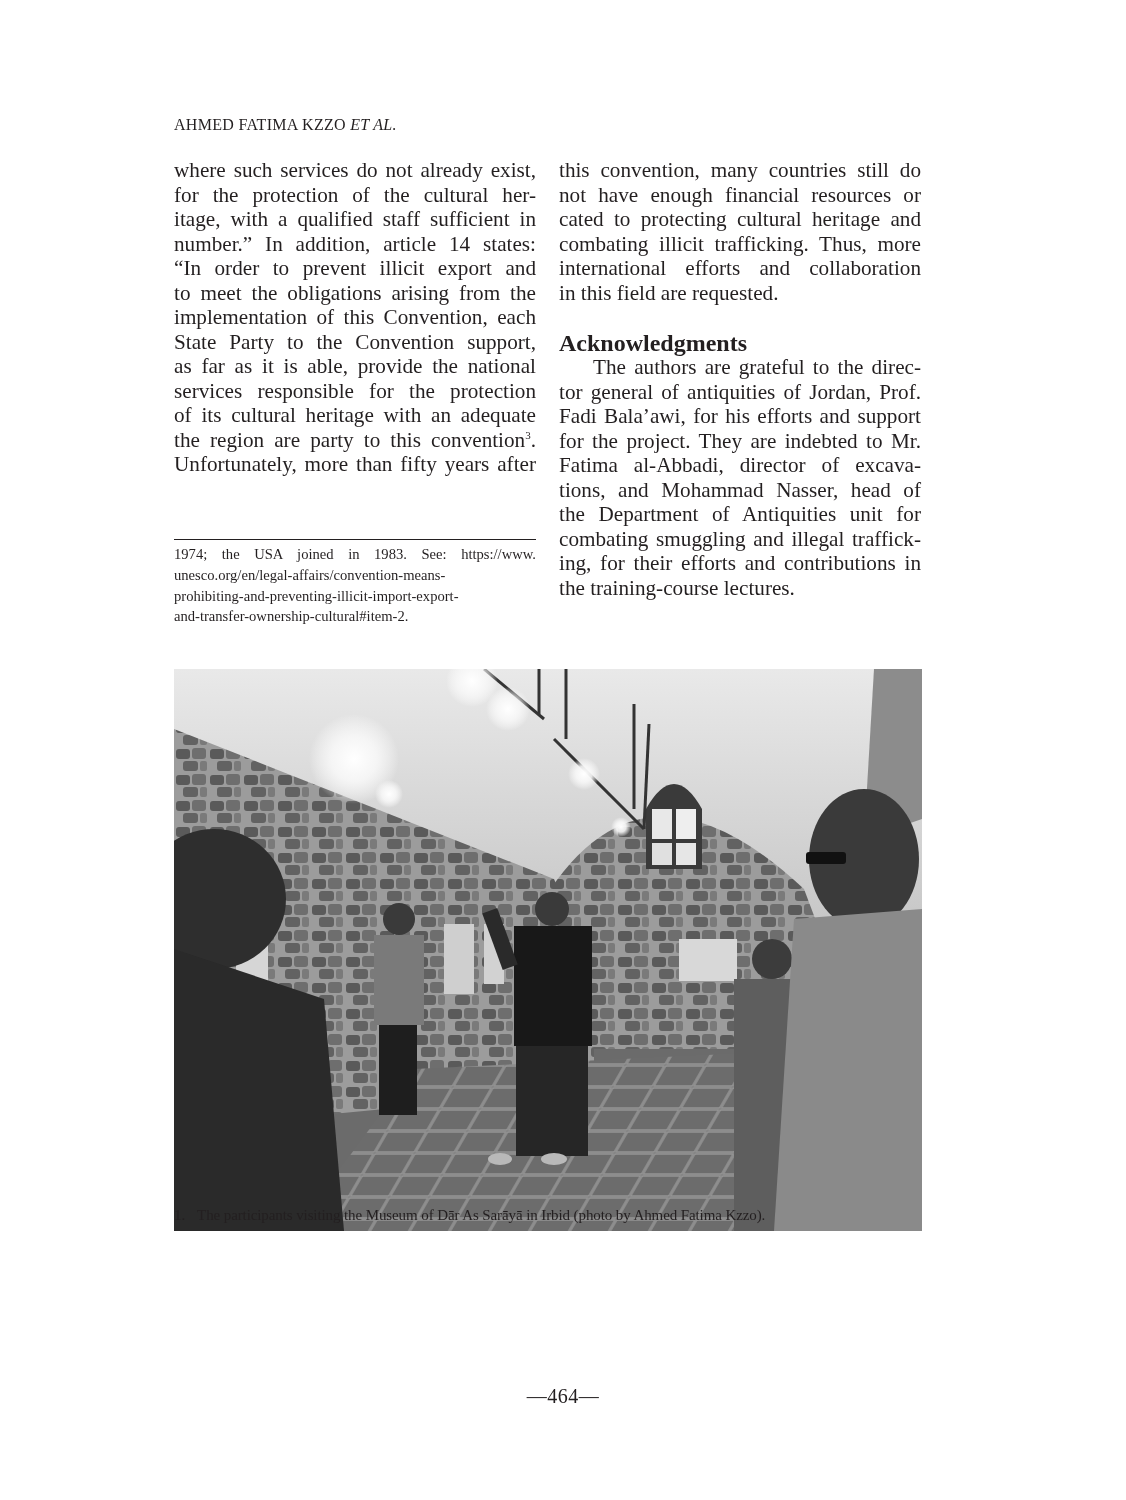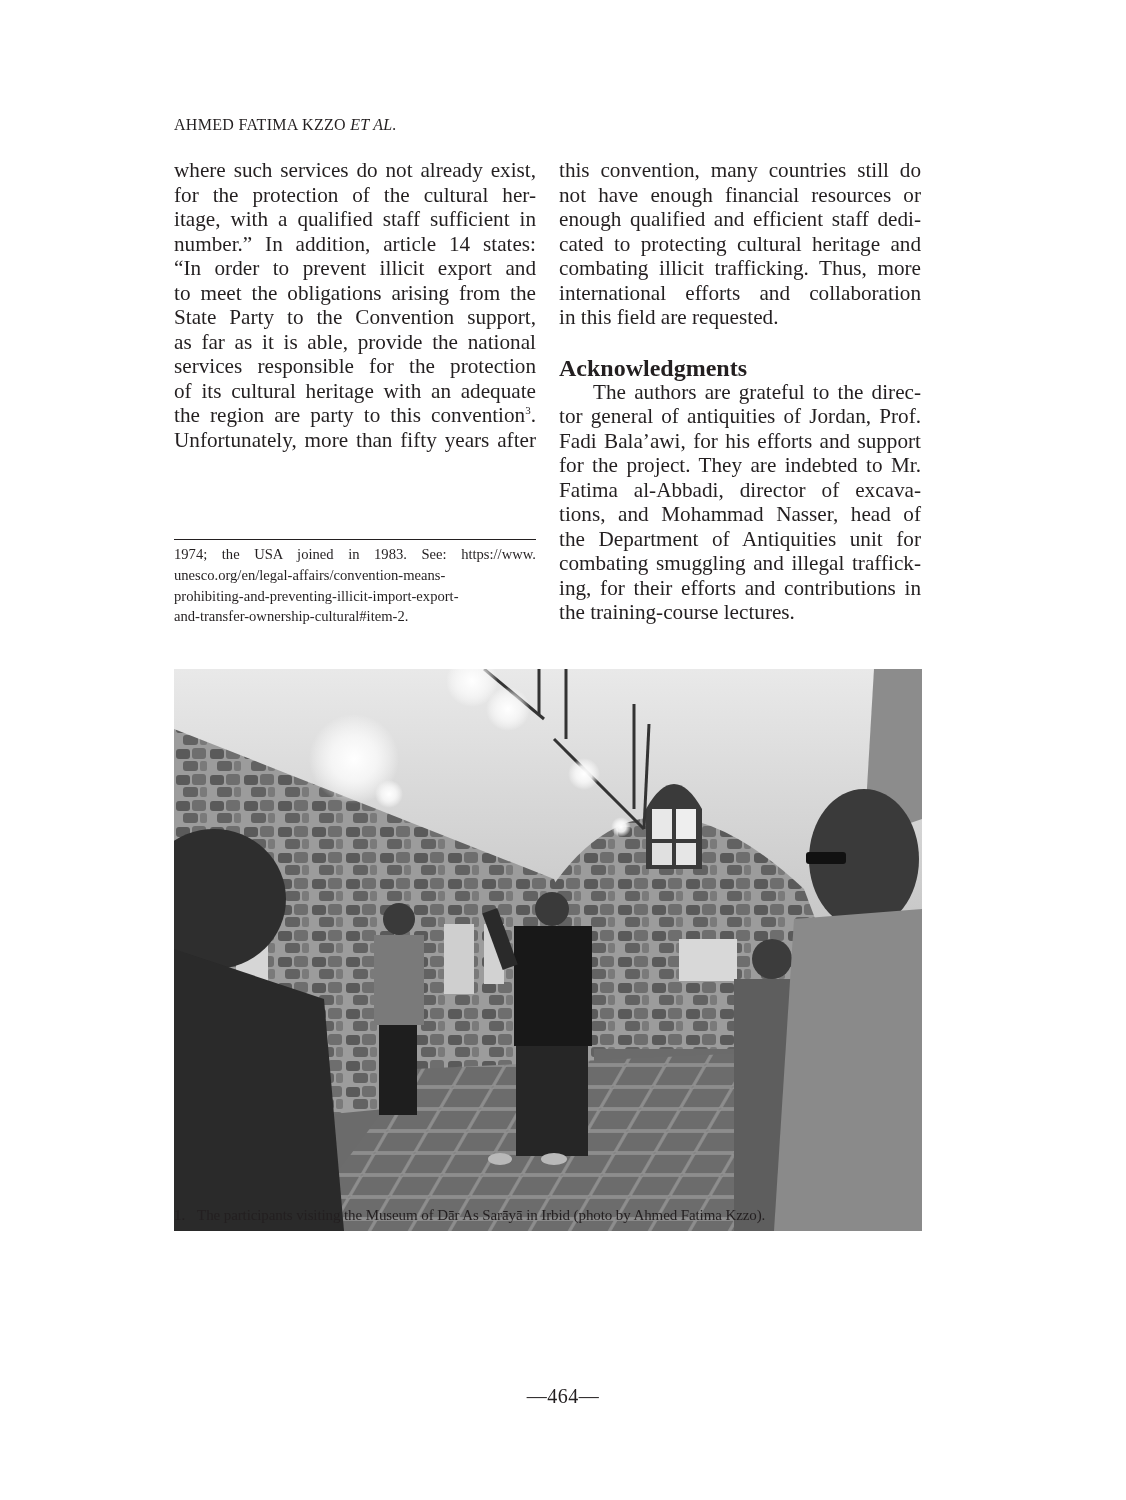--- a/index.html
+++ b/index.html
@@ -42,20 +42,21 @@
 </div>
 
 <div class="col col-left">
   <p>
     <span class="line">where such services do not already exist,</span>
     <span class="line">for the protection of the cultural her-</span>
     <span class="line">itage, with a qualified staff sufficient in</span>
     <span class="line">number.” In addition, article 14 states:</span>
     <span class="line">“In order to prevent illicit export and</span>
     <span class="line">to meet the obligations arising from the</span>
+    <span class="line">implementation of this Convention, each</span>
     <span class="line">State Party to the Convention support,</span>
     <span class="line">as far as it is able, provide the national</span>
     <span class="line">services responsible for the protection</span>
     <span class="line">of its cultural heritage with an adequate</span>
     <span class="line"><span>the region are party to this convention</span><sup class="fnref">3</sup><span>.</span></span>
     <span class="line">Unfortunately, more than fifty years after</span>
   </p>
 </div>
 
 <div class="fn-rule"></div>
@@ -63,21 +64,20 @@
   <span class="line">1974; the USA joined in 1983. See: https://www.</span>
   <span class="line">unesco.org/en/legal-affairs/convention-means-</span>
   <span class="line">prohibiting-and-preventing-illicit-import-export-</span>
   <span class="line last">and-transfer-ownership-cultural#item-2.</span>
 </div>
 
 <div class="col col-right">
   <p>
     <span class="line">this convention, many countries still do</span>
     <span class="line">not have enough financial resources or</span>
-    <span class="line">enough qualified and efficient staff dedi-</span>
     <span class="line">cated to protecting cultural heritage and</span>
     <span class="line">combating illicit trafficking. Thus, more</span>
     <span class="line">international efforts and collaboration</span>
     <span class="line last">in this field are requested.</span>
   </p>
   <p class="heading">Acknowledgments</p>
   <p>
     <span class="line"><span class="indent"></span><span>The authors are grateful to the direc-</span></span>
     <span class="line">tor general of antiquities of Jordan, Prof.</span>
     <span class="line">Fadi Bala’awi, for his efforts and support</span>

